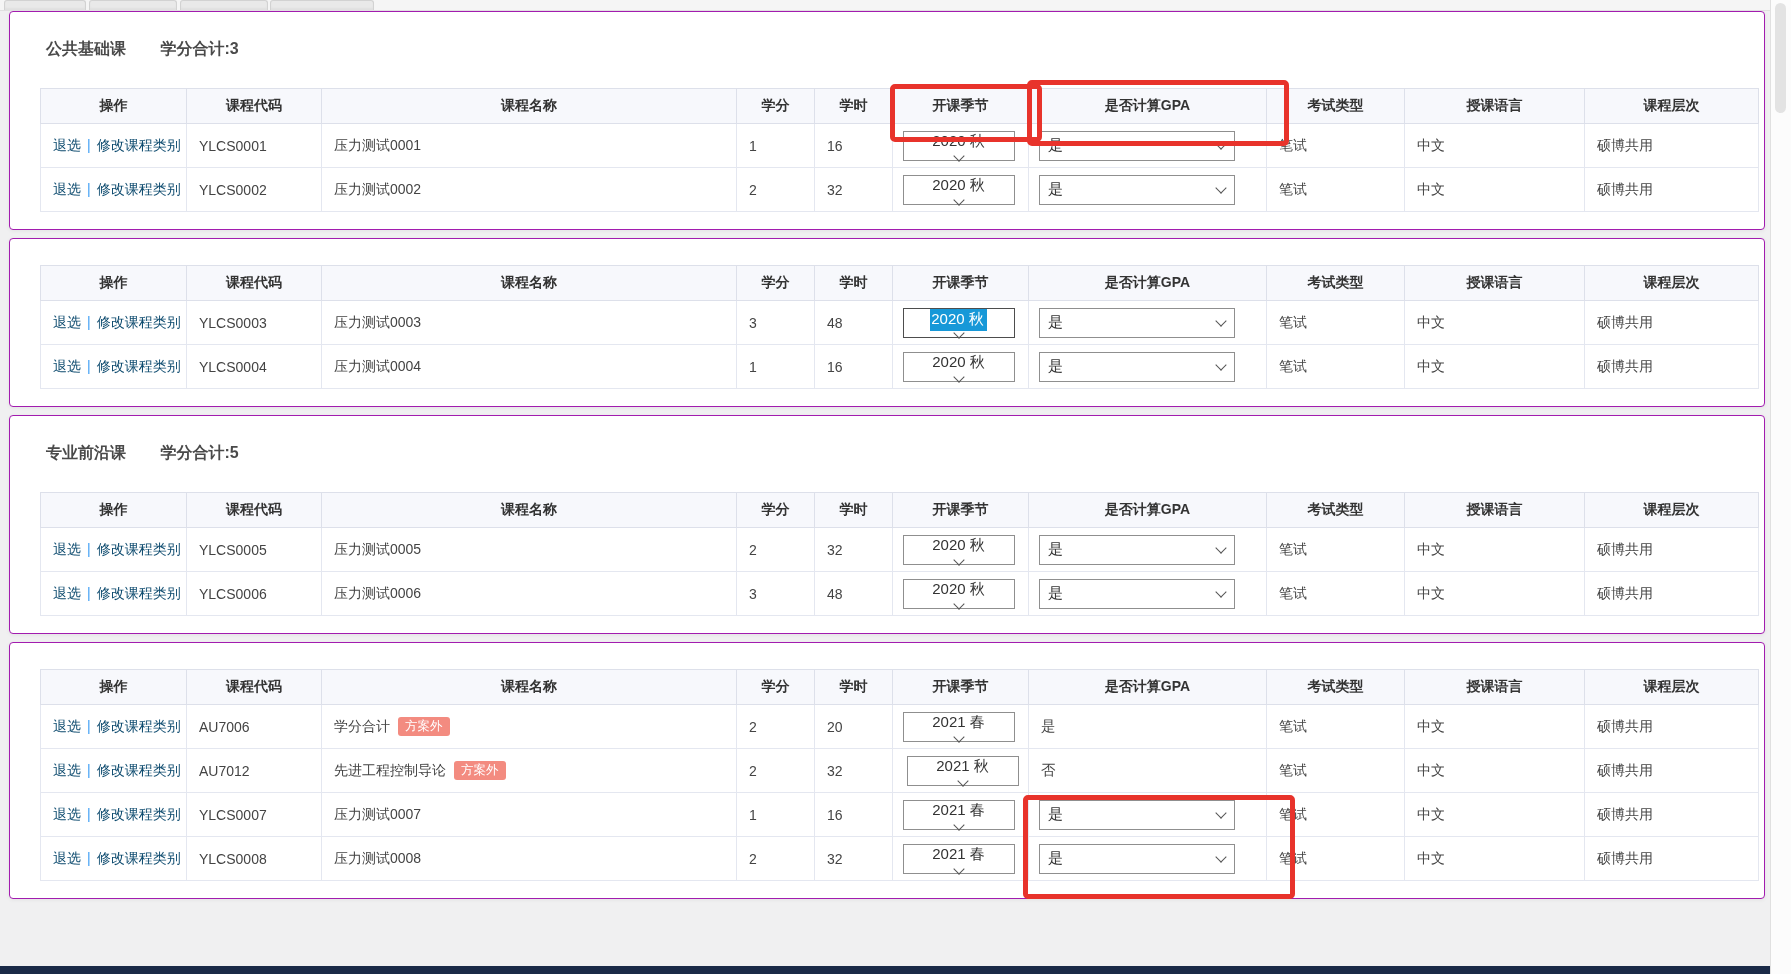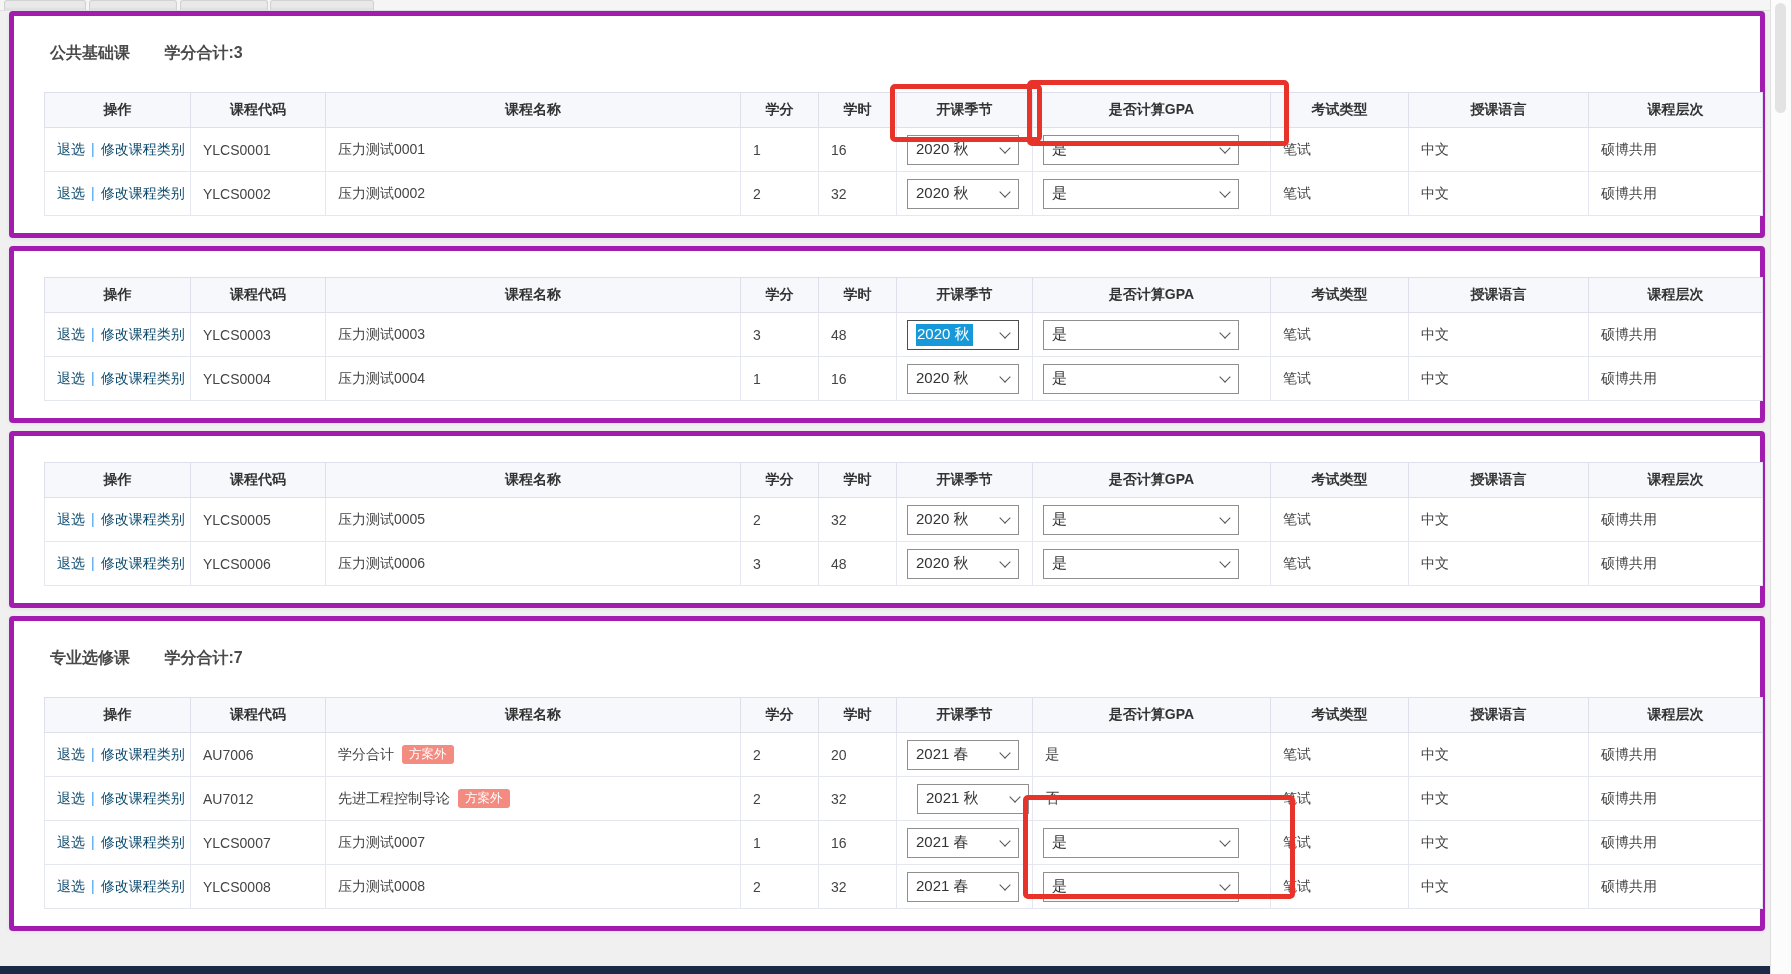--- a/index.html
+++ b/index.html
@@ -13,21 +13,21 @@
   .tabs-strip{height:10px;background:#f5f5f5;border-bottom:1px solid #e0e0e0;position:relative;}
   .tab-stub{position:absolute;bottom:0;height:9px;background:#e9e9e9;border:1px solid #d2d2d2;border-bottom:none;border-radius:3px 3px 0 0;box-shadow:inset 0 -2px 2px rgba(0,0,0,0.04);}
   .tab-stub.t1{left:4px;width:80px;}
   .tab-stub.t2{left:89px;width:86px;}
   .tab-stub.t3{left:180px;width:86px;}
   .tab-stub.t4{left:270px;width:102px;}
 
   
   .card{
     margin:0 0 8px 9px;width:1756px;box-sizing:border-box;
-    background:#fff;border:5px solid #a21caf;border-radius:4px;
+    background:#fff;border:1px solid #a21caf;border-radius:4px;
     box-shadow:0 1px 4px rgba(0,0,0,0.06);
     padding:26px 8px 17px 30px;
   }
   .card:first-of-type{margin-top:4px;}
   .card-title{height:22px;line-height:22px;padding-left:6px;margin-bottom:28px;font-size:16px;font-weight:bold;color:#4a4a4a;}
   .card-title .credits-total{margin-left:30px;}
 
   
   table{border-collapse:collapse;table-layout:fixed;width:1718px;border-radius:10px;}
   col.c-op{width:146px;}  col.c-code{width:135px;} col.c-name{width:415px;}
@@ -48,21 +48,21 @@
     display:inline-block;margin-left:8px;padding:3px 7px;border-radius:3px;
     background:#f38b80;color:#fff;font-size:12.5px;line-height:1;vertical-align:1px;
   }
 
   
   .sel{
     display:inline-flex;align-items:center;justify-content:space-between;
     box-sizing:border-box;height:30px;margin-left:10px;padding:0 9px 0 8px;
     background:#fff;border:1px solid #8f8f8f;font-size:15px;color:#333;cursor:pointer;
   }
-  .sel-season{width:112px;}
+  .sel-season{width:112px;flex-direction:column;}
   .sel-gpa{width:196px;}
   .chev{width:7px;height:7px;border-right:1.4px solid #555;border-bottom:1.4px solid #555;transform:rotate(45deg);margin-top:-4px;flex:none;}
   .sel.focused{border-color:#4d4d4d;}
   .sel.focused .hl{background:#1798d8;color:#fff;padding:1px 3px 2px 1px;}
   td.gpa-text{font-size:14.5px;}
 
   
   .annot{position:absolute;border:5px solid #e8332b;border-radius:5px;z-index:7;pointer-events:none;background:transparent;}
   #annot-season-header{left:890px;top:84px;width:142px;height:48px;}
   #annot-gpa-header{left:1027px;top:80px;width:252px;height:56px;}
@@ -215,90 +215,23 @@
             </div></td>
       <td>笔试</td>
       <td>中文</td>
       <td>硕博共用</td>
     </tr>
   </tbody>
     </table>
 </div>
 
 <div class="card">
-  <table>
-    <colgroup>
-        <col class="c-op">
-        <col class="c-code">
-        <col class="c-name">
-        <col class="c-cred">
-        <col class="c-hrs">
-        <col class="c-season">
-        <col class="c-gpa">
-        <col class="c-exam">
-        <col class="c-lang">
-        <col class="c-level">
-      </colgroup>
-    <tbody>
-        <tr>
-      <th>操作</th>
-      <th>课程代码</th>
-      <th>课程名称</th>
-      <th>学分</th>
-      <th>学时</th>
-      <th>开课季节</th>
-      <th>是否计算GPA</th>
-      <th>考试类型</th>
-      <th>授课语言</th>
-      <th>课程层次</th>
-    </tr>
-    <tr>
-      <td><a class="op-link">退选</a><span class="sep">|</span><a class="op-link">修改课程类别</a></td>
-      <td>YLCS0005</td>
-      <td>压力测试0005</td>
-      <td>2</td>
-      <td>32</td>
-      <td style="padding-left:0;"><div class="sel sel-season">
-              <span>2020 秋</span>
-              <i class="chev"></i>
-            </div></td>
-      <td style="padding-left:0;"><div class="sel sel-gpa">
-              <span>是</span>
-              <i class="chev"></i>
-            </div></td>
-      <td>笔试</td>
-      <td>中文</td>
-      <td>硕博共用</td>
-    </tr>
-    <tr>
-      <td><a class="op-link">退选</a><span class="sep">|</span><a class="op-link">修改课程类别</a></td>
-      <td>YLCS0006</td>
-      <td>压力测试0006</td>
-      <td>3</td>
-      <td>48</td>
-      <td style="padding-left:0;"><div class="sel sel-season">
-              <span>2020 秋</span>
-              <i class="chev"></i>
-            </div></td>
-      <td style="padding-left:0;"><div class="sel sel-gpa">
-              <span>是</span>
-              <i class="chev"></i>
-            </div></td>
-      <td>笔试</td>
-      <td>中文</td>
-      <td>硕博共用</td>
-    </tr>
-  </tbody>
-    </table>
-</div>
-
-<div class="card">
   <div class="card-title">
-    <span>专业选修课</span>
-    <span class="credits-total">学分合计:7</span>
+    <span>专业前沿课</span>
+    <span class="credits-total">学分合计:5</span>
   </div>
   <table>
     <colgroup>
         <col class="c-op">
         <col class="c-code">
         <col class="c-name">
         <col class="c-cred">
         <col class="c-hrs">
         <col class="c-season">
         <col class="c-gpa">
@@ -314,40 +247,107 @@
       <th>学分</th>
       <th>学时</th>
       <th>开课季节</th>
       <th>是否计算GPA</th>
       <th>考试类型</th>
       <th>授课语言</th>
       <th>课程层次</th>
     </tr>
     <tr>
       <td><a class="op-link">退选</a><span class="sep">|</span><a class="op-link">修改课程类别</a></td>
+      <td>YLCS0005</td>
+      <td>压力测试0005</td>
+      <td>2</td>
+      <td>32</td>
+      <td style="padding-left:0;"><div class="sel sel-season">
+              <span>2020 秋</span>
+              <i class="chev"></i>
+            </div></td>
+      <td style="padding-left:0;"><div class="sel sel-gpa">
+              <span>是</span>
+              <i class="chev"></i>
+            </div></td>
+      <td>笔试</td>
+      <td>中文</td>
+      <td>硕博共用</td>
+    </tr>
+    <tr>
+      <td><a class="op-link">退选</a><span class="sep">|</span><a class="op-link">修改课程类别</a></td>
+      <td>YLCS0006</td>
+      <td>压力测试0006</td>
+      <td>3</td>
+      <td>48</td>
+      <td style="padding-left:0;"><div class="sel sel-season">
+              <span>2020 秋</span>
+              <i class="chev"></i>
+            </div></td>
+      <td style="padding-left:0;"><div class="sel sel-gpa">
+              <span>是</span>
+              <i class="chev"></i>
+            </div></td>
+      <td>笔试</td>
+      <td>中文</td>
+      <td>硕博共用</td>
+    </tr>
+  </tbody>
+    </table>
+</div>
+
+<div class="card">
+  <table>
+    <colgroup>
+        <col class="c-op">
+        <col class="c-code">
+        <col class="c-name">
+        <col class="c-cred">
+        <col class="c-hrs">
+        <col class="c-season">
+        <col class="c-gpa">
+        <col class="c-exam">
+        <col class="c-lang">
+        <col class="c-level">
+      </colgroup>
+    <tbody>
+        <tr>
+      <th>操作</th>
+      <th>课程代码</th>
+      <th>课程名称</th>
+      <th>学分</th>
+      <th>学时</th>
+      <th>开课季节</th>
+      <th>是否计算GPA</th>
+      <th>考试类型</th>
+      <th>授课语言</th>
+      <th>课程层次</th>
+    </tr>
+    <tr>
+      <td><a class="op-link">退选</a><span class="sep">|</span><a class="op-link">修改课程类别</a></td>
       <td>AU7006</td>
       <td><span>学分合计</span><span class="badge">方案外</span></td>
       <td>2</td>
       <td>20</td>
       <td style="padding-left:0;"><div class="sel sel-season">
               <span>2021 春</span>
               <i class="chev"></i>
             </div></td>
       <td class="gpa-text">是</td>
       <td>笔试</td>
       <td>中文</td>
       <td>硕博共用</td>
     </tr>
     <tr>
       <td><a class="op-link">退选</a><span class="sep">|</span><a class="op-link">修改课程类别</a></td>
       <td>AU7012</td>
       <td><span>先进工程控制导论</span><span class="badge">方案外</span></td>
       <td>2</td>
       <td>32</td>
-      <td style="padding-left:10px;"><div class="sel sel-season">
+      <td style="padding-left:4px;"><div class="sel sel-season">
               <span>2021 秋</span>
               <i class="chev"></i>
             </div></td>
       <td class="gpa-text">否</td>
       <td>笔试</td>
       <td>中文</td>
       <td>硕博共用</td>
     </tr>
     <tr>
       <td><a class="op-link">退选</a><span class="sep">|</span><a class="op-link">修改课程类别</a></td>

